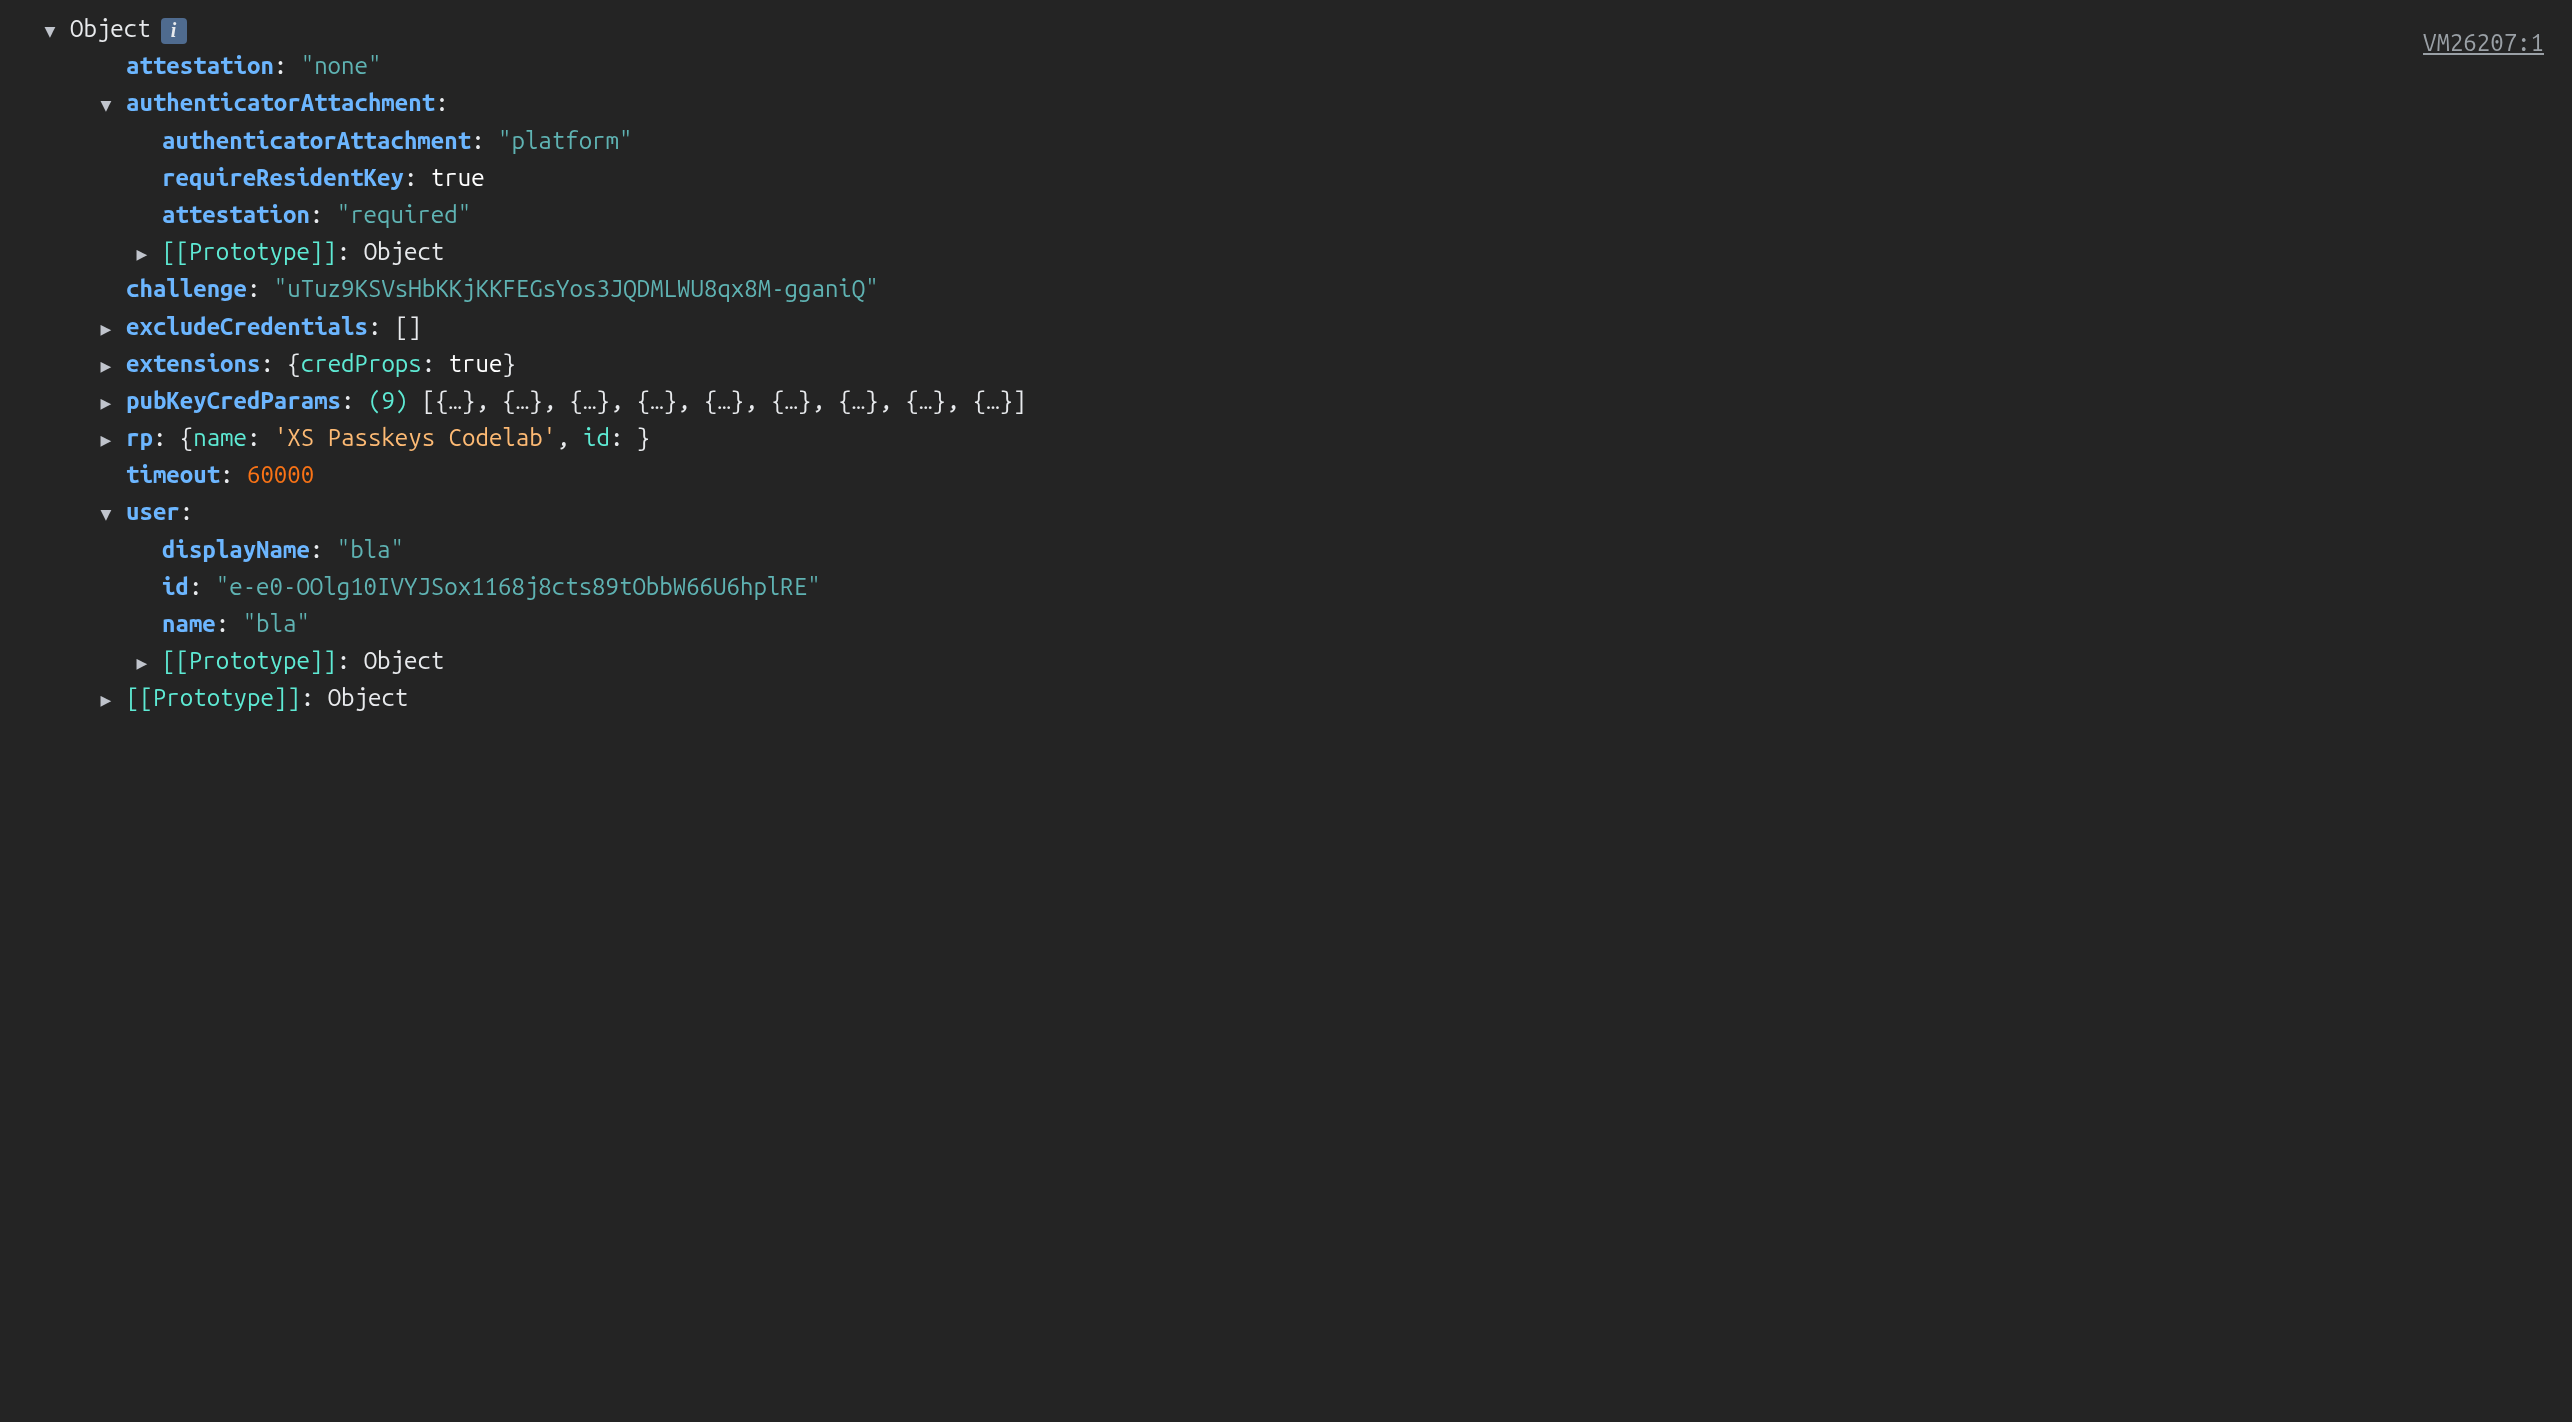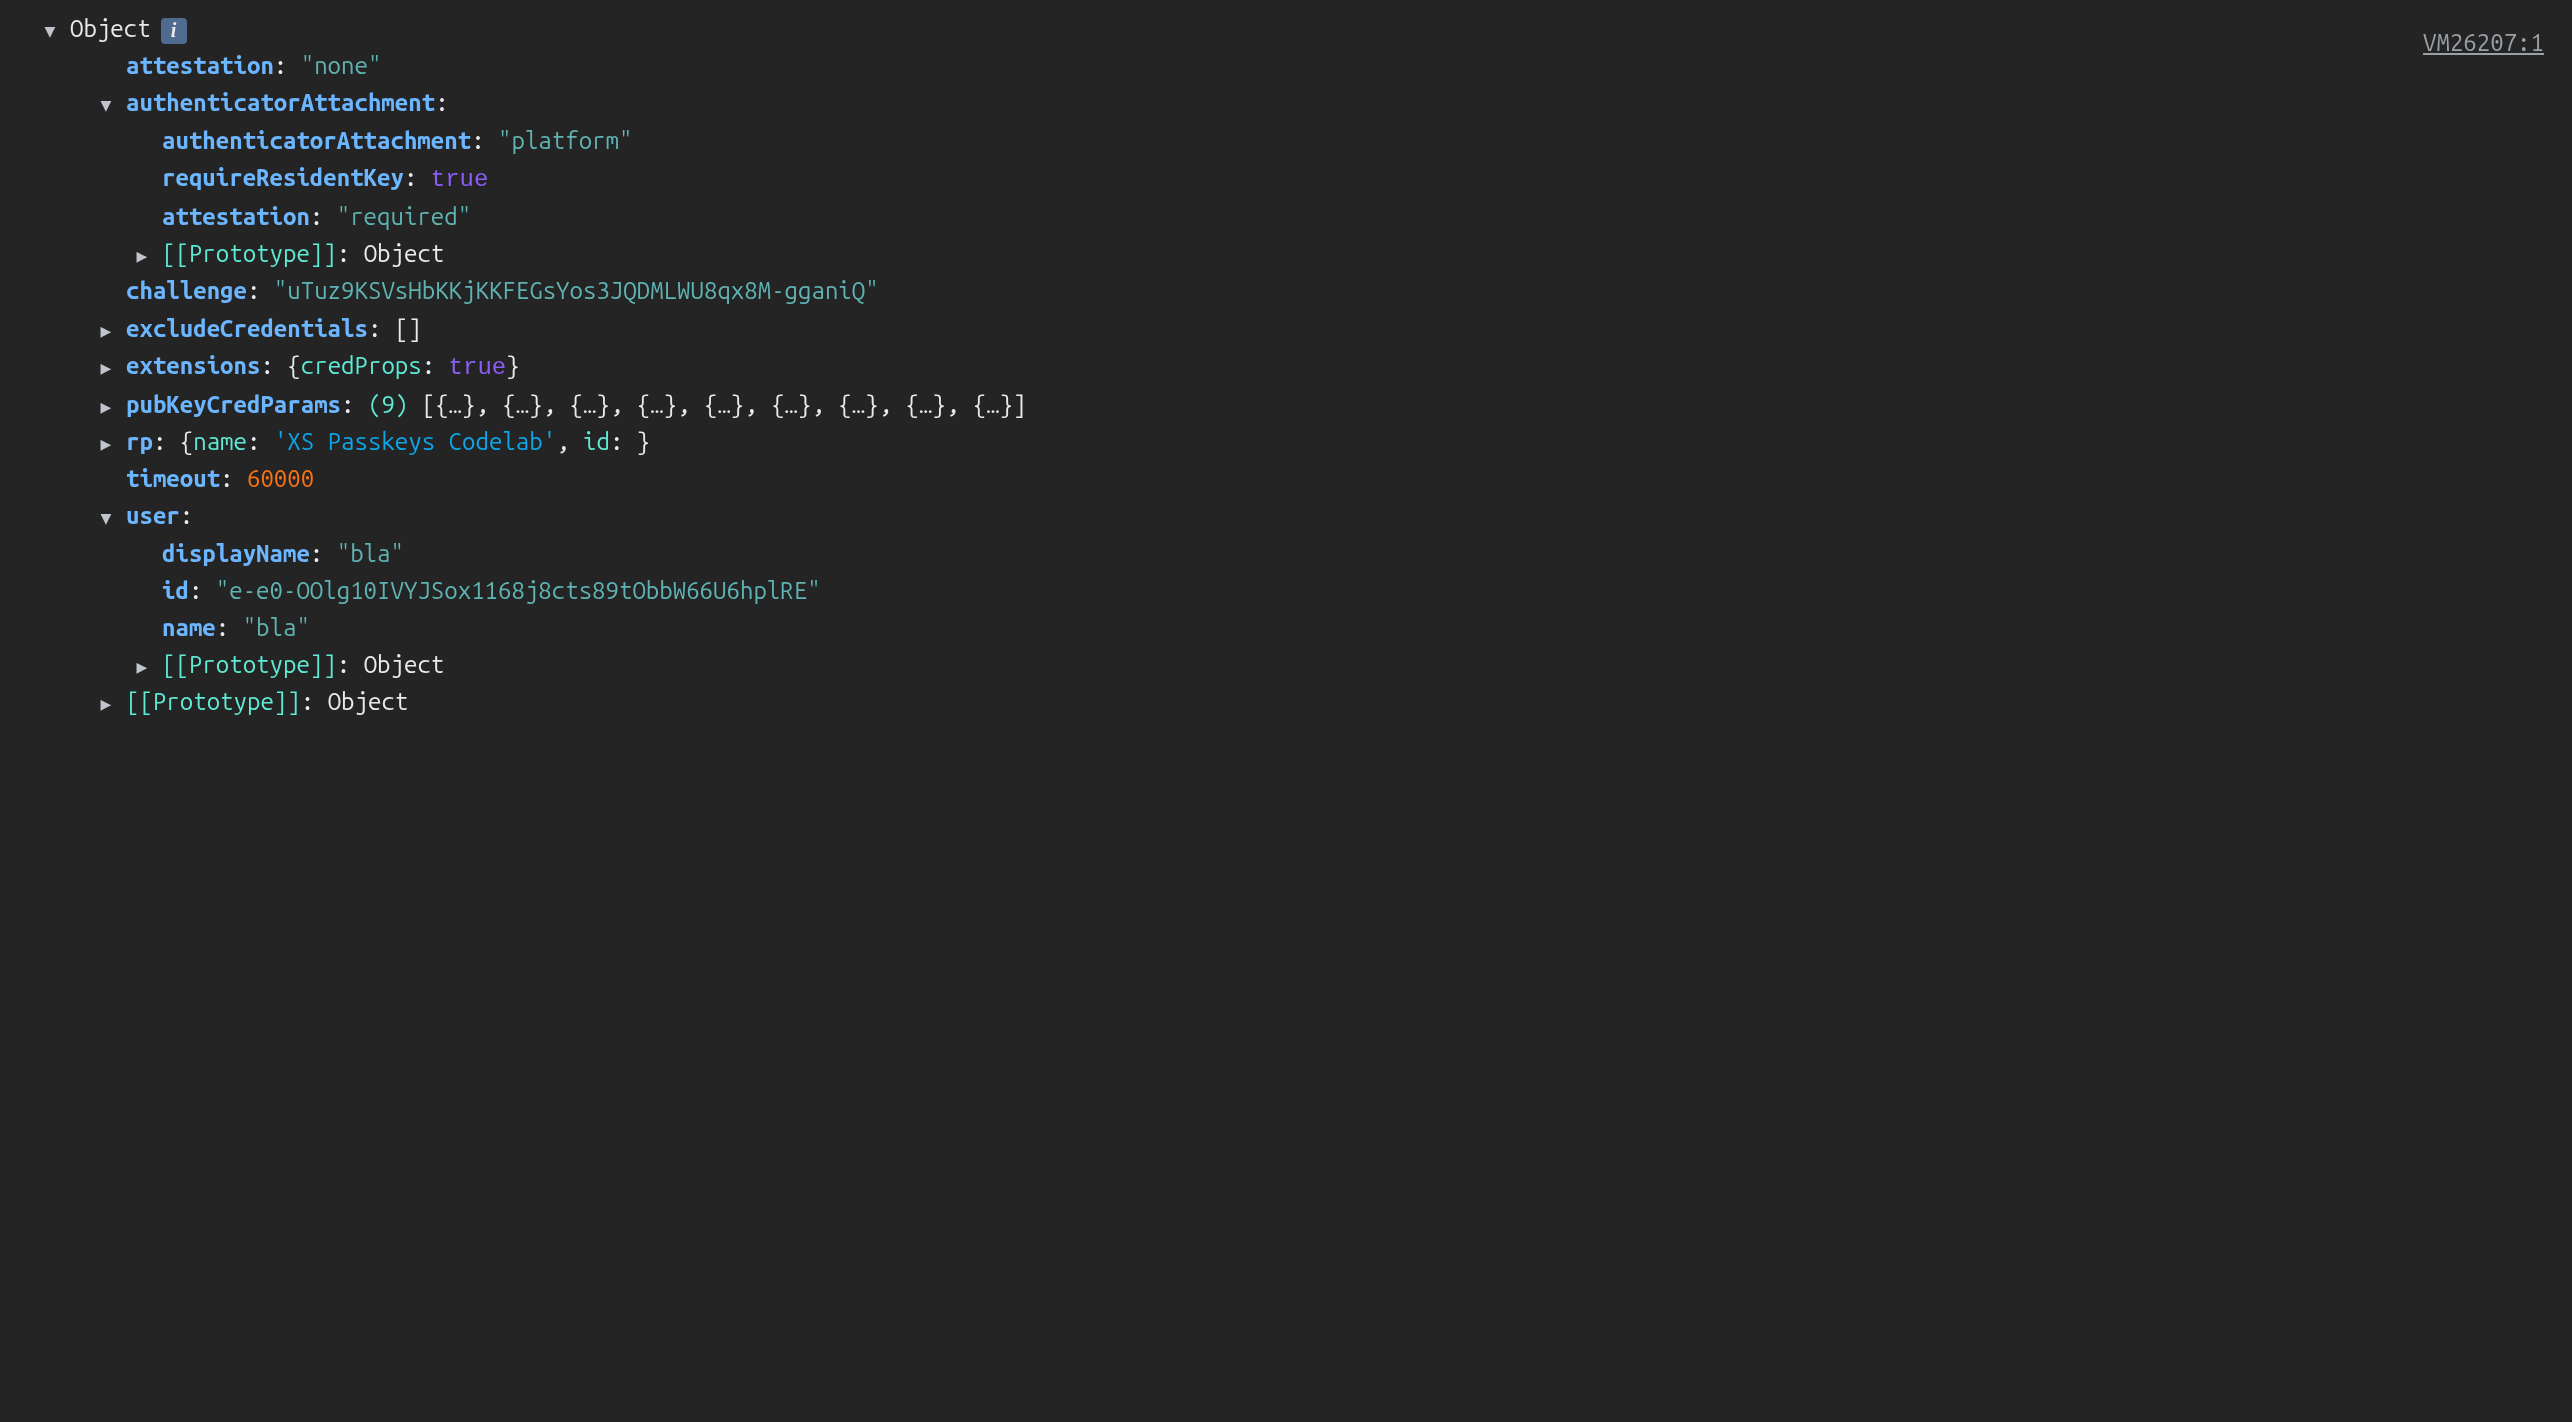--- a/index.html
+++ b/index.html
@@ -47,22 +47,22 @@
   .tri.open { }
   .tri.closed { }
   .tri-pad {
     display: inline-block;
     width: 24px;
     margin-right: 8px;
   }
   .key       { color: #6cb6ff; font-weight: 600; }
   .key-dim   { color: #5eead4; }
   .string    { color: #5fb3b3; } 
-  .string-g  { color: #0ea5e9; } 
-  .bool      { color: #8b5cf6; font-family: Liberation Mono, monospace; }
+  .string-g  { color: #fdba74; } 
+  .bool      { color: #ffffff; }
   .number    { color: #f97316; }
   .plain     { color: #e8eaed; }
   .info-badge {
     display: inline-flex;
     align-items: center;
     justify-content: center;
     width: 26px;
     height: 26px;
     background: #4f6b8f;
     color: #e8eaed;

